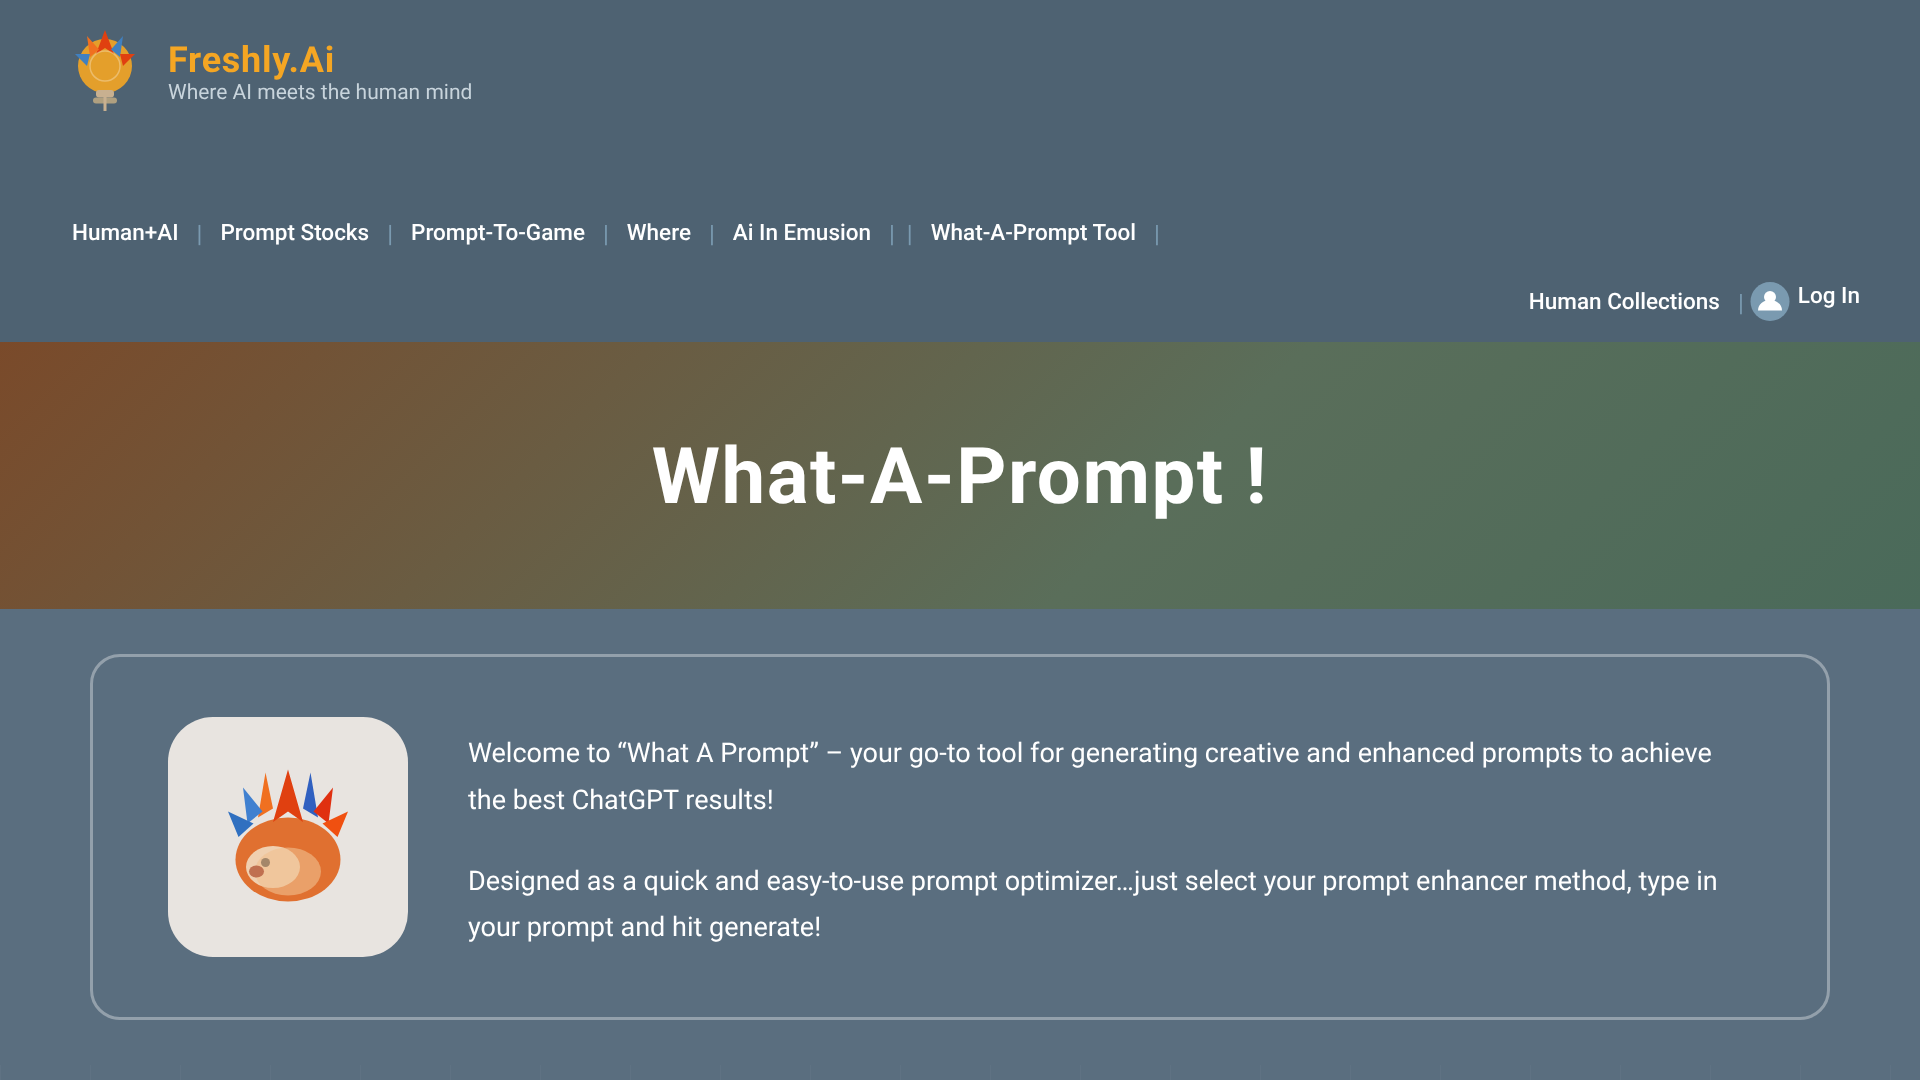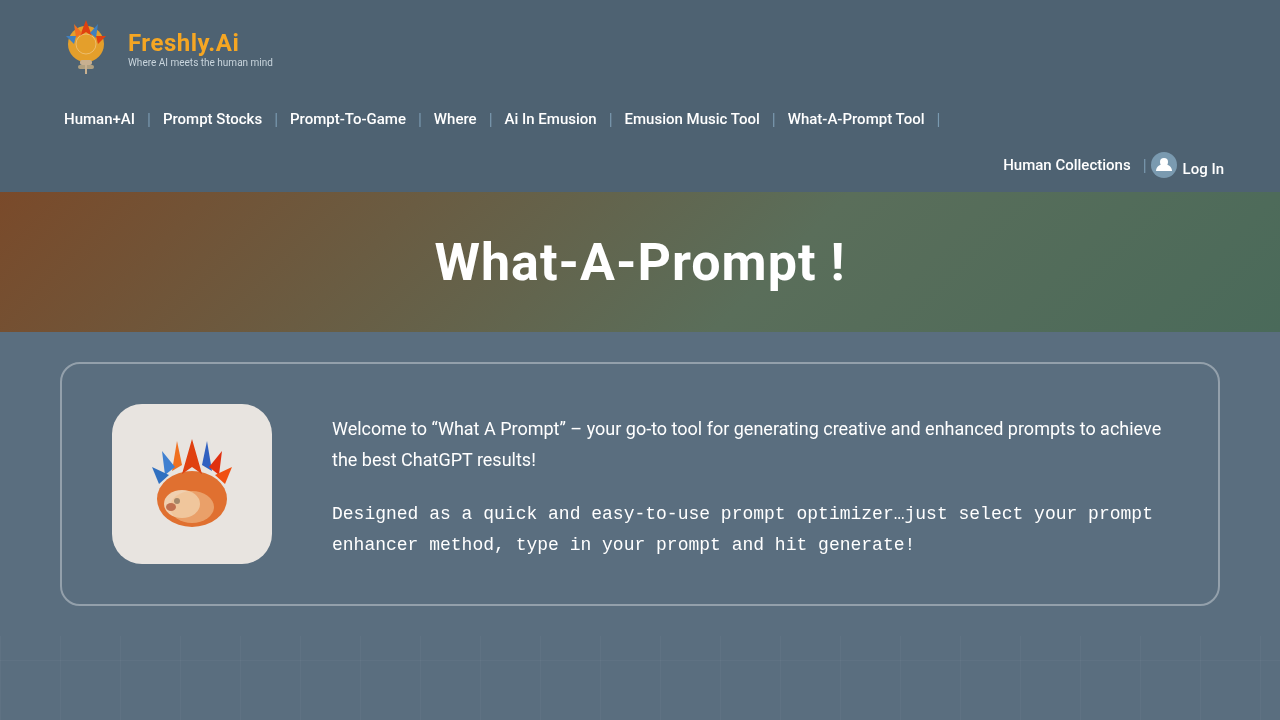--- a/index.html
+++ b/index.html
@@ -7,21 +7,21 @@
     body {
       font-family: -apple-system, BlinkMacSystemFont, 'Segoe UI', Roboto, sans-serif;
       background: #5a6e7f;
       min-height: 720px;
       overflow-x: hidden;
     }
 
     
     .header {
       background: #4e6272;
-      padding: 0 56px;
+      padding: 0 40px;
     }
 
     .header-top {
       display: flex;
       align-items: center;
       padding: 18px 0 14px;
     }
 
     .logo-area {
       display: flex;
@@ -43,34 +43,35 @@
 
     .logo-title {
       color: #f5a623;
       font-size: 24px;
       font-weight: 700;
       letter-spacing: 0.5px;
     }
 
     .logo-subtitle {
       color: #c8d4dc;
-      font-size: 10px;
+      font-size: 14px;
       font-weight: 400;
     }
 
     .nav-primary {
       display: flex;
       align-items: center;
       list-style: none;
       padding: 14px 0 12px;
     }
 
     .nav-primary li {
       display: flex;
       align-items: flex-start;
+      margin-top: 36px;
     }
 
     .nav-primary li a {
       color: #ffffff;
       text-decoration: none;
       font-size: 15px;
       font-weight: 500;
       padding: 4px 8px;
       white-space: nowrap;
     }
@@ -99,21 +100,21 @@
       color: #ffffff;
       text-decoration: none;
       font-size: 15px;
       font-weight: 500;
       padding: 4px 8px;
       white-space: nowrap;
     }
 
     .login-area {
       display: flex;
-      align-items: flex-end;
+      align-items: flex-start;
       gap: 6px;
       cursor: pointer;
     }
 
     .user-icon-circle {
       width: 26px;
       height: 26px;
       border-radius: 50%;
       background: #7a9ab0;
       display: flex;
@@ -128,21 +129,21 @@
       font-size: 15px;
       font-weight: 500;
     }
 
     
     .hero {
       background: linear-gradient(135deg, #7a4a2a 0%, #5a6e5a 60%, #4a6a5a 100%);
       display: flex;
       align-items: center;
       justify-content: center;
-      height: 140px;
+      height: 178px;
     }
 
     .hero-title {
       color: #ffffff;
       font-size: 52px;
       font-weight: 700;
       letter-spacing: 1px;
       text-align: center;
     }
 
@@ -151,21 +152,21 @@
       background: #5a6e7f;
       padding: 30px 60px;
       min-height: 280px;
     }
 
     .card {
       border: 2px solid rgba(255,255,255,0.35);
       border-radius: 20px;
       display: flex;
       align-items: flex-start;
-      gap: 60px;
+      gap: 40px;
       padding: 40px 50px;
       background: transparent;
     }
 
     .app-icon-wrapper {
       flex-shrink: 0;
       width: 160px;
       height: 160px;
       background: #e8e4e0;
       border-radius: 30px;
@@ -188,21 +189,20 @@
 
     .card-text p {
       color: #ffffff;
       font-size: 18px;
       line-height: 1.7;
       margin-bottom: 24px;
     }
 
     .card-text p:last-child {
       margin-bottom: 0;
-      font-family: Liberation Mono, monospace;
     }
 
     
     body::before {
       content: '';
       position: fixed;
       inset: 0;
       background-image:
         linear-gradient(rgba(255,255,255,0.03) 1px, transparent 1px),
         linear-gradient(90deg, rgba(255,255,255,0.03) 1px, transparent 1px);
@@ -274,23 +274,20 @@
       <li>
           <span class="nav-sep">|</span>
         </li>
       <li>
         <a href="#">Ai In Emusion</a>
       </li>
       <li>
           <span class="nav-sep">|</span>
         </li>
       <li>
-        <a href="#">Emusion Music Tool</a>
-      </li>
-      <li>
           <span class="nav-sep">|</span>
         </li>
       <li>
         <a href="#">What-A-Prompt Tool</a>
       </li>
       <li>
           <span class="nav-sep">|</span>
         </li>
     </ul>
   </nav>

